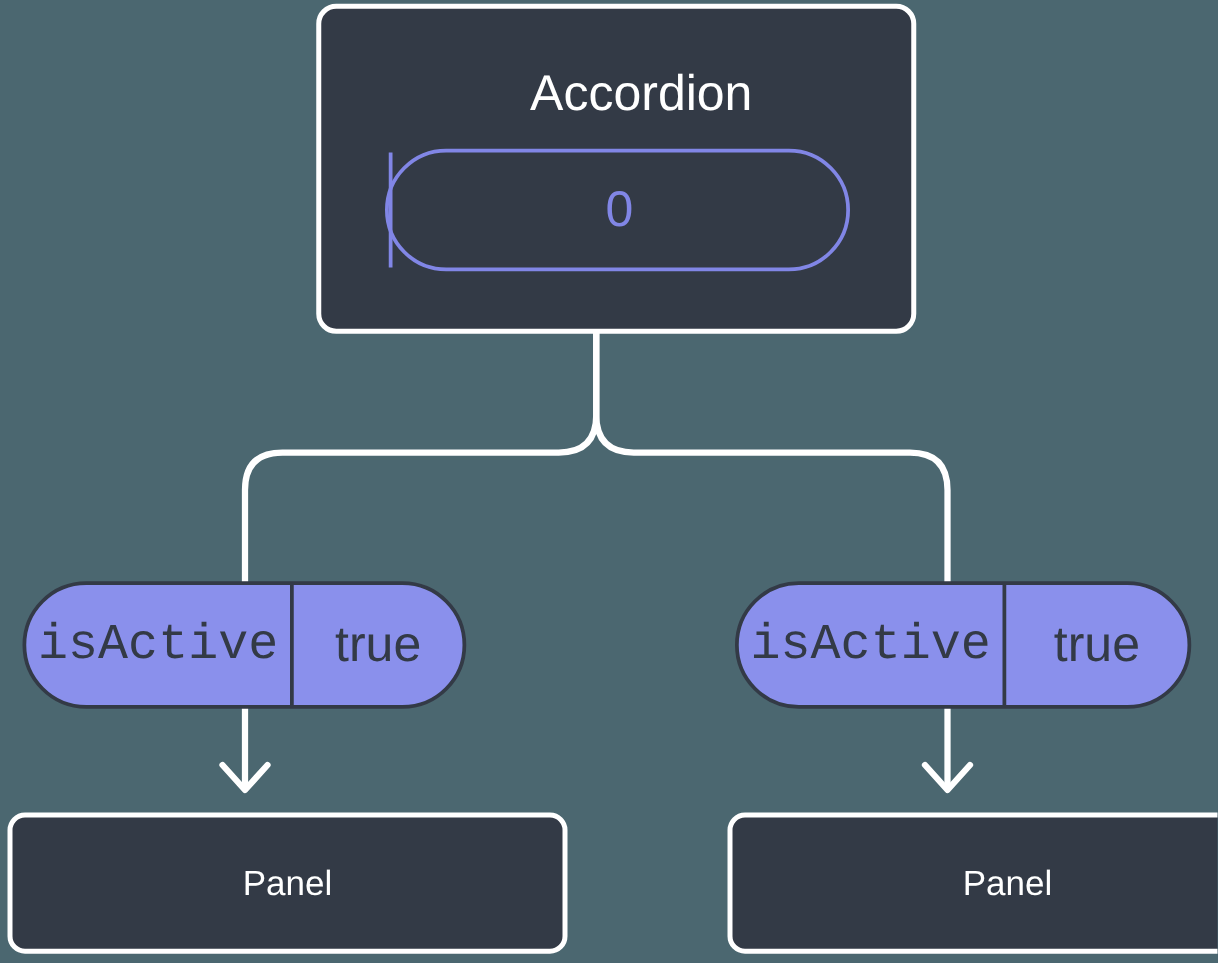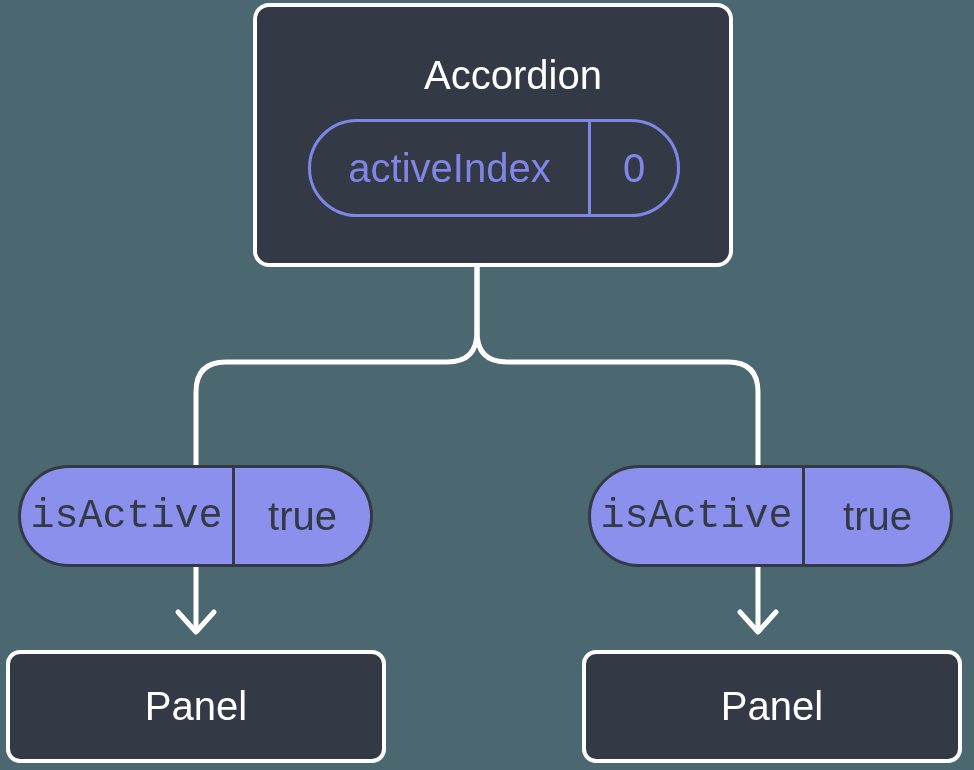--- a/index.html
+++ b/index.html
@@ -67,24 +67,24 @@
     border:3px solid var(--dark-text,#333a46);
     border-radius:51px;
     color:var(--dark-text,#333a46);
     top:465px;height:102px;
   }
   .pill-filled .cell-name{flex:0 0 211px;font-family:Liberation Mono, monospace;}
   .pill-filled .cell-value{border-left:3px solid var(--dark-text,#333a46);}
   .pill-child-left{left:18px;width:355px;}
   .pill-child-right{left:588px;width:365px;}
   .node-panel{
-    top:650px;width:380px;height:113px;
+    top:650px;width:448px;height:113px;
     border-radius:14px;
     display:flex;align-items:center;justify-content:center;
-    font-size:40px;font-weight:500;
+    font-size:28px;font-weight:500;
   }
   .node-panel-left{left:6px;}
   .node-panel-right{left:582px;}
 </style>
 </head>
 <body>
 
 <div class="stage">
 
   <svg class="connector-layer" viewBox="0 0 974 770" xmlns="http://www.w3.org/2000/svg">
@@ -92,21 +92,20 @@
     <path d="M 477 262 L 477 332 Q 477 362 507 362 L 728 362 Q 758 362 758 392 L 758 468"></path>
     <path d="M 196 564 L 196 628"></path>
     <path d="M 178 612 L 196 632 L 214 612"></path>
     <path d="M 758 564 L 758 628"></path>
     <path d="M 740 612 L 758 632 L 776 612"></path>
   </svg>
 
   <div class="node node-root">
     <div class="node-title">Accordion</div>
     <div class="pill pill-outline">
-      <span class="cell cell-name">activeIndex</span>
       <span class="cell cell-value">0</span>
     </div>
   </div>
 
   <div class="pill pill-filled pill-child-left">
     <span class="cell cell-name">isActive</span>
     <span class="cell cell-value">true</span>
   </div>
 
   <div class="pill pill-filled pill-child-right">

